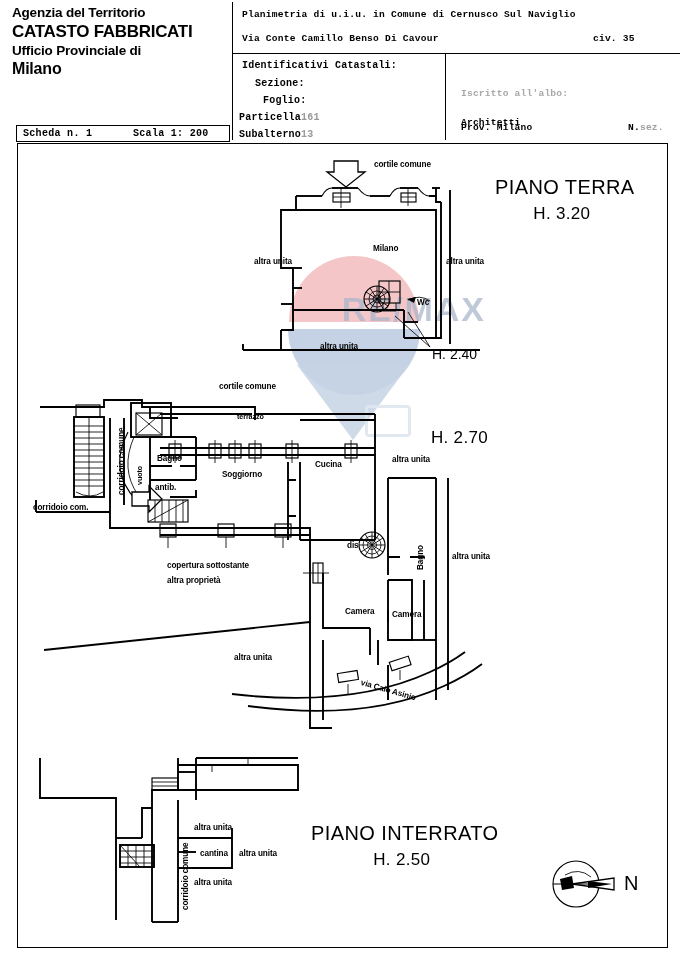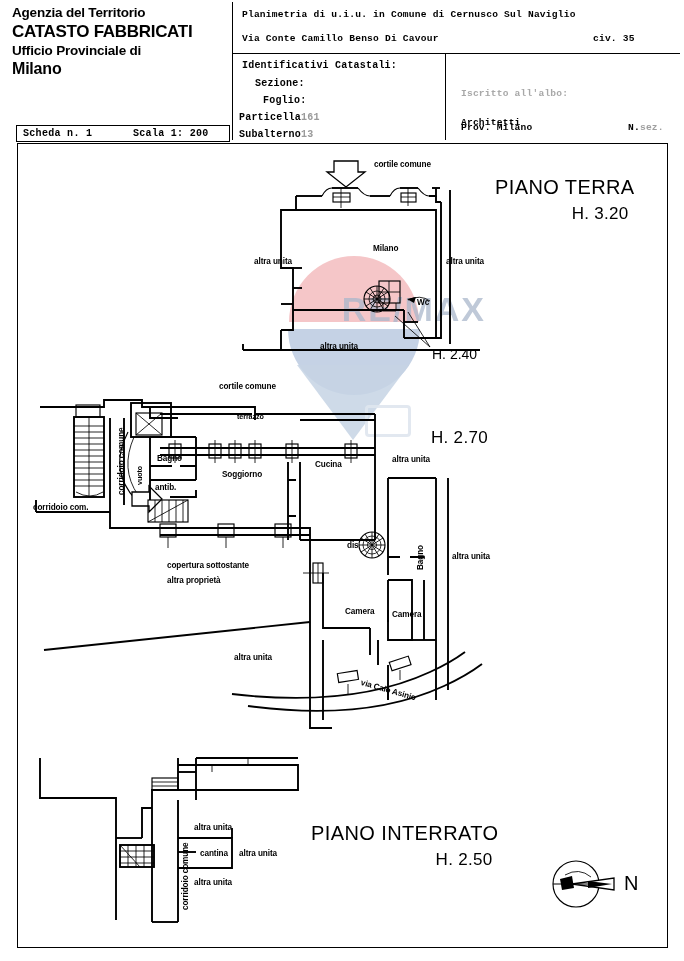--- a/index.html
+++ b/index.html
@@ -74,21 +74,21 @@
 
   
   .lb{position:absolute;font-size:8.2px;font-weight:bold;white-space:nowrap;
       letter-spacing:-.1px;line-height:1;}
   .lb.sm{font-size:7.2px;}
   .lb.rot90{transform:rotate(-90deg);transform-origin:0 0;}
   .lb.rot-st{transform:rotate(16deg);transform-origin:0 0;}
 
   .title{position:absolute;white-space:nowrap;}
   .title .tn{font-size:20px;letter-spacing:.4px;}
-  .title .th{font-size:17px;letter-spacing:.3px;text-align:right;display:block;
+  .title .th{font-size:17px;letter-spacing:.3px;text-align:center;display:block;
      margin-top:5px;padding-right:6px;}
 
   svg{position:absolute;left:0;top:0;overflow:visible;}
   .wall{fill:none;stroke:#000;stroke-width:1.9;}
   .wallT{fill:none;stroke:#000;stroke-width:1.15;}
   .thin{fill:none;stroke:#000;stroke-width:.85;}
   .fillblk{fill:#000;stroke:none;}
   .nofill{fill:#fff;stroke:#000;stroke-width:1.3;}
 </style>
 </head>

